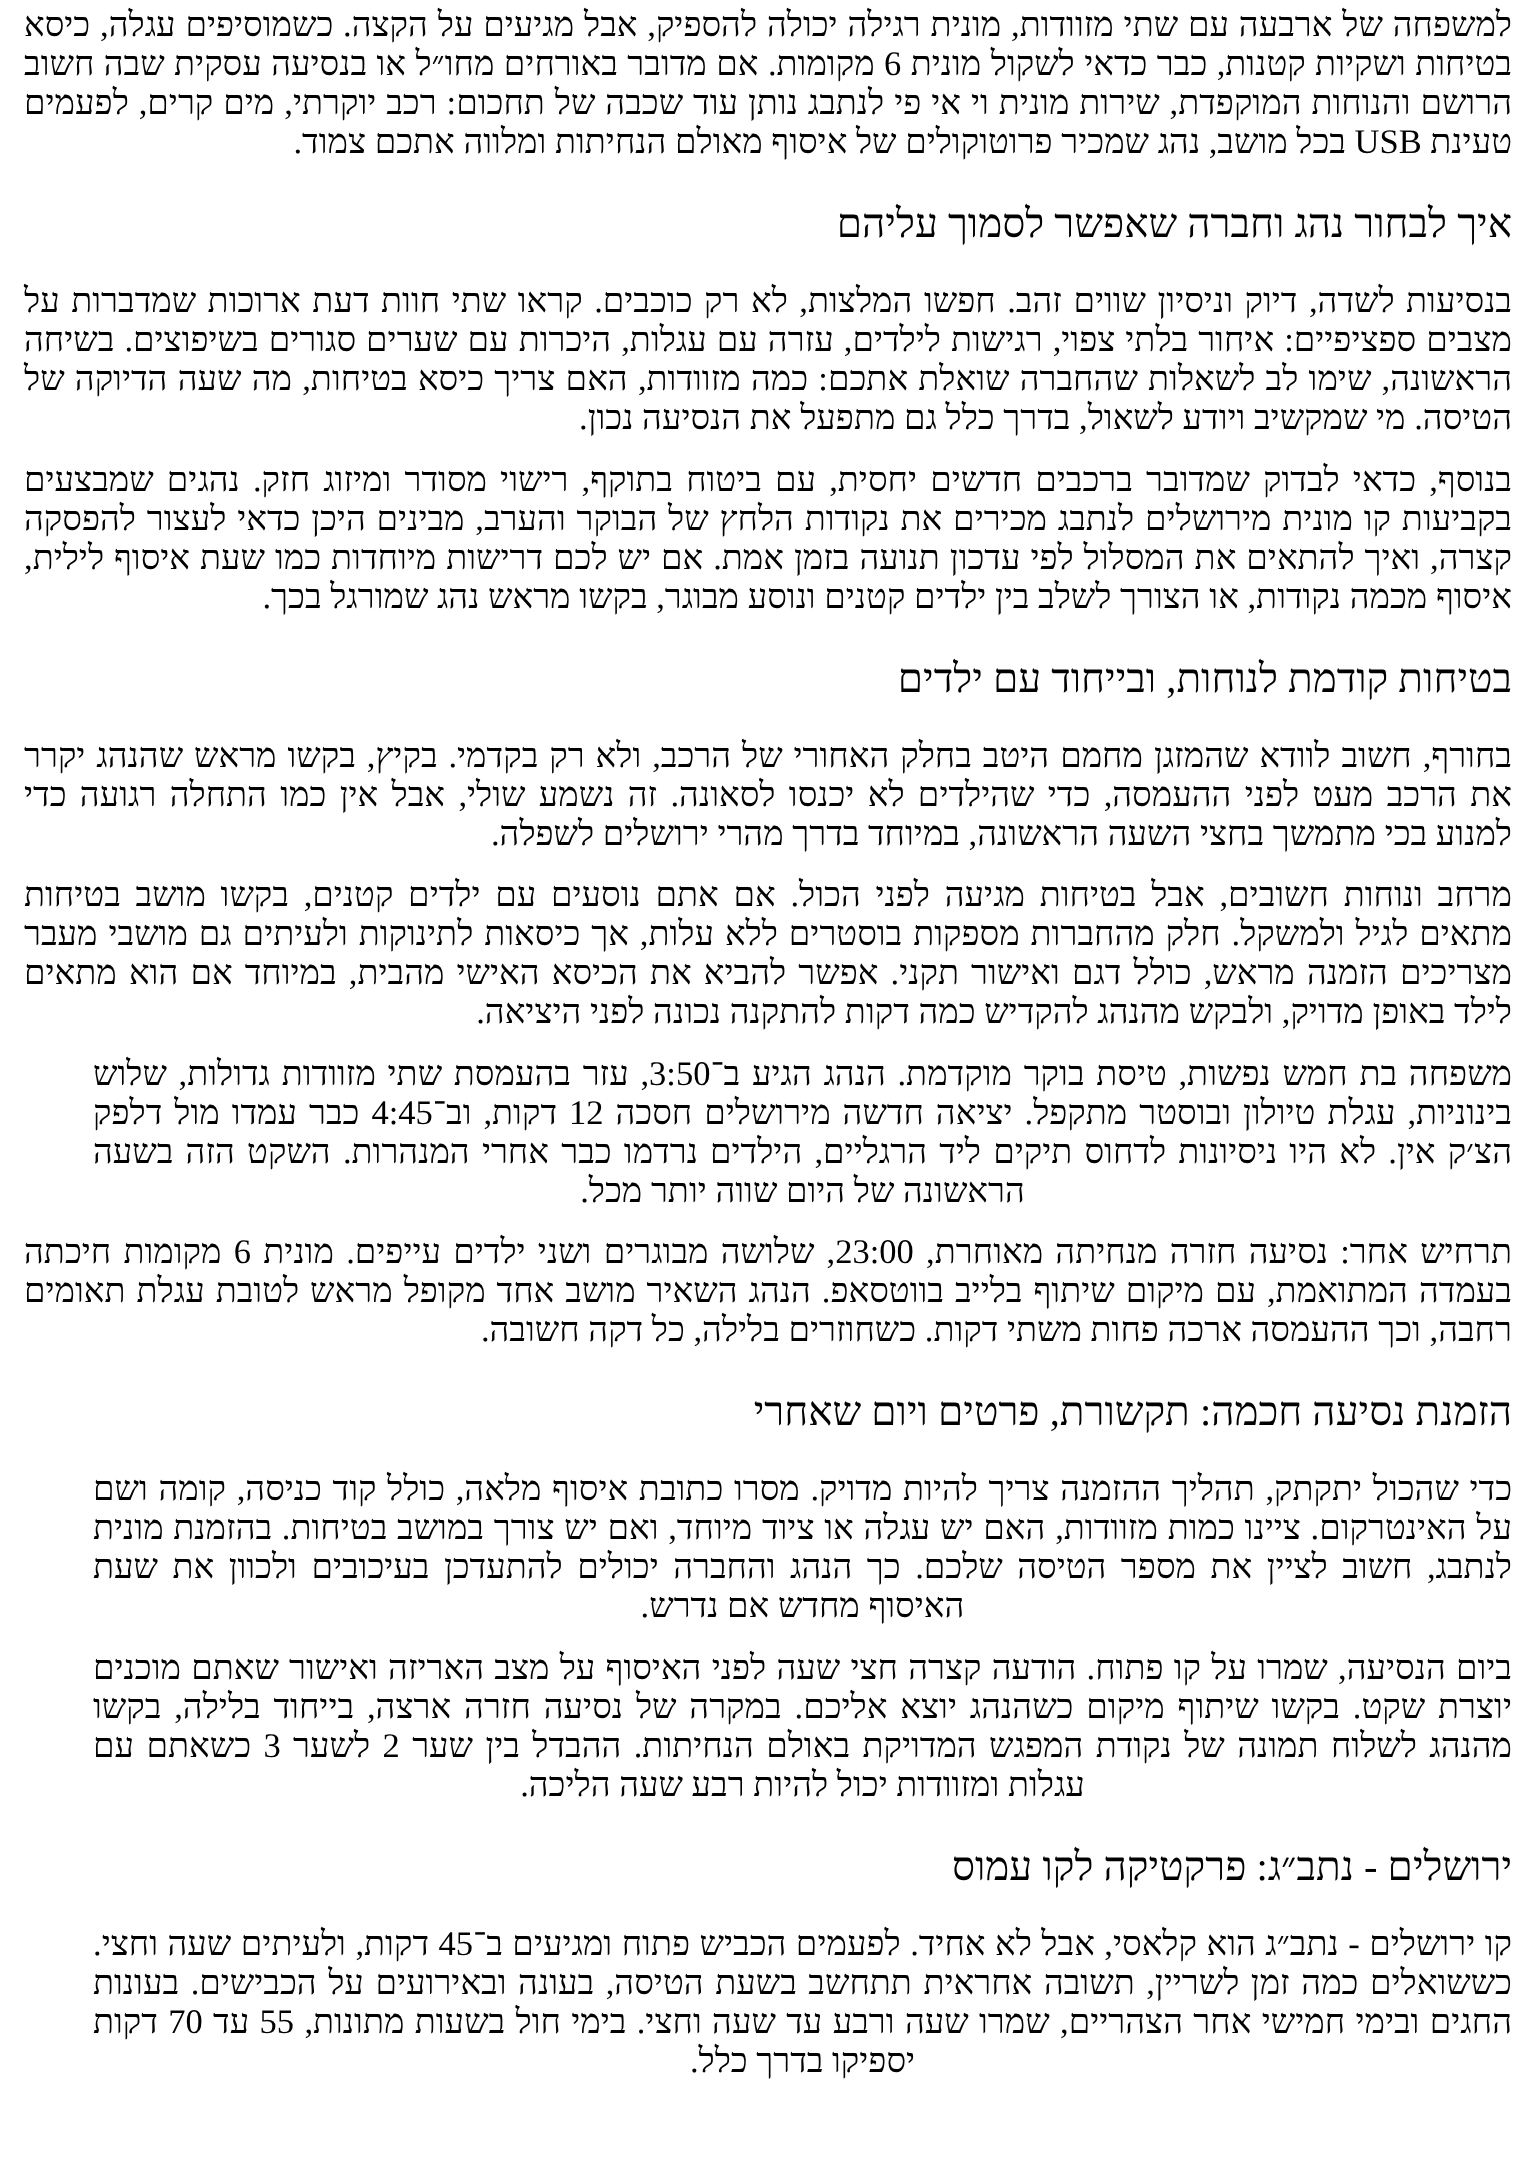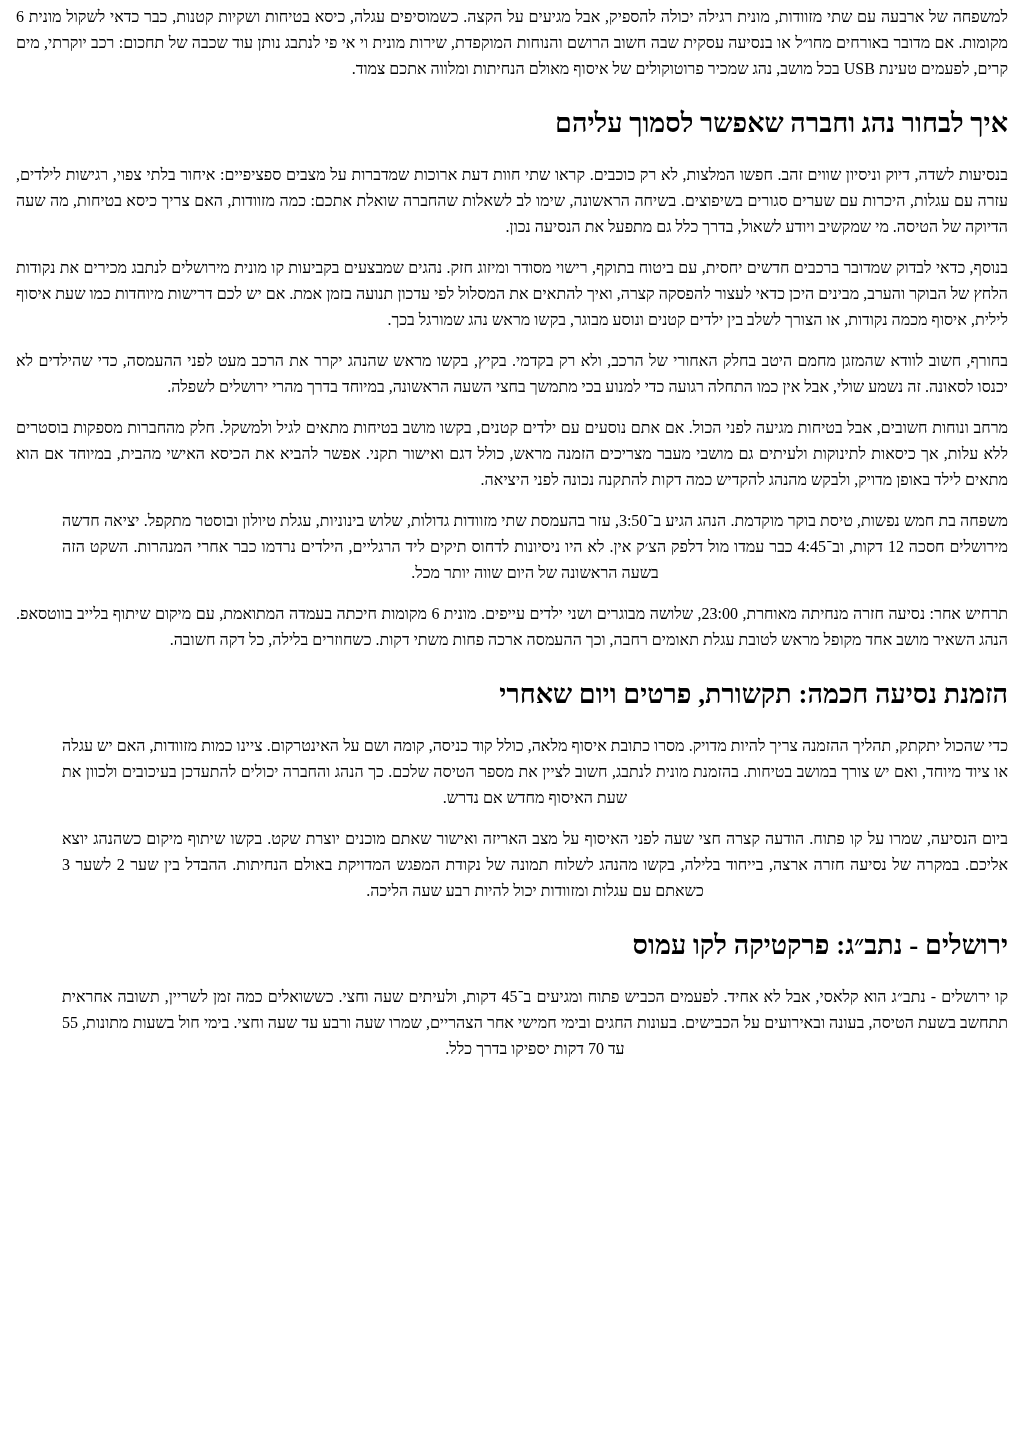--- a/index.html
+++ b/index.html
@@ -11,51 +11,52 @@
   body {
     width: 1024px;
     min-height: 1448px;
     position: relative;
     font-family: "Liberation Serif", "DejaVu Serif", serif;
   }
   .article {
     padding: 4px 16px 0 16px;
   }
   p.body-par {
-    font-size: 16px;
+    font-size: 23px;
     line-height: 26px;
     margin: 0 0 15px 0;
     text-align: justify;
   }
   p.body-par.center-last {
     text-align-last: center;
     margin-left: 46px;
   }
   h2.section-heading {
     font-size: 27px;
     line-height: 34px;
-    font-weight: bold;
+    font-weight: normal;
     margin: 24px 0 22px 0;
     text-align: right;
   }
 </style>
 </head>
 <body>
 
 <div class="article">
 
   <p class="body-par">למשפחה של ארבעה עם שתי מזוודות, מונית רגילה יכולה להספיק, אבל מגיעים על הקצה. כשמוסיפים עגלה, כיסא בטיחות ושקיות קטנות, כבר כדאי לשקול מונית 6 מקומות. אם מדובר באורחים מחו״ל או בנסיעה עסקית שבה חשוב הרושם והנוחות המוקפדת, שירות מונית וי אי פי לנתבג נותן עוד שכבה של תחכום: רכב יוקרתי, מים קרים, לפעמים טעינת USB בכל מושב, נהג שמכיר פרוטוקולים של איסוף מאולם הנחיתות ומלווה אתכם צמוד.</p>
 
 
   <h2 class="section-heading">איך לבחור נהג וחברה שאפשר לסמוך עליהם</h2>
 
   <p class="body-par">בנסיעות לשדה, דיוק וניסיון שווים זהב. חפשו המלצות, לא רק כוכבים. קראו שתי חוות דעת ארוכות שמדברות על מצבים ספציפיים: איחור בלתי צפוי, רגישות לילדים, עזרה עם עגלות, היכרות עם שערים סגורים בשיפוצים. בשיחה הראשונה, שימו לב לשאלות שהחברה שואלת אתכם: כמה מזוודות, האם צריך כיסא בטיחות, מה שעה הדיוקה של הטיסה. מי שמקשיב ויודע לשאול, בדרך כלל גם מתפעל את הנסיעה נכון.</p>
 
   <p class="body-par">בנוסף, כדאי לבדוק שמדובר ברכבים חדשים יחסית, עם ביטוח בתוקף, רישוי מסודר ומיזוג חזק. נהגים שמבצעים בקביעות קו מונית מירושלים לנתבג מכירים את נקודות הלחץ של הבוקר והערב, מבינים היכן כדאי לעצור להפסקה קצרה, ואיך להתאים את המסלול לפי עדכון תנועה בזמן אמת. אם יש לכם דרישות מיוחדות כמו שעת איסוף לילית, איסוף מכמה נקודות, או הצורך לשלב בין ילדים קטנים ונוסע מבוגר, בקשו מראש נהג שמורגל בכך.</p>
 
+  <h2 class="section-heading">בטיחות קודמת לנוחות, ובייחוד עם ילדים</h2>
 
   <p class="body-par">בחורף, חשוב לוודא שהמזגן מחמם היטב בחלק האחורי של הרכב, ולא רק בקדמי. בקיץ, בקשו מראש שהנהג יקרר את הרכב מעט לפני ההעמסה, כדי שהילדים לא יכנסו לסאונה. זה נשמע שולי, אבל אין כמו התחלה רגועה כדי למנוע בכי מתמשך בחצי השעה הראשונה, במיוחד בדרך מהרי ירושלים לשפלה.</p>
 
   <p class="body-par">מרחב ונוחות חשובים, אבל בטיחות מגיעה לפני הכול. אם אתם נוסעים עם ילדים קטנים, בקשו מושב בטיחות מתאים לגיל ולמשקל. חלק מהחברות מספקות בוסטרים ללא עלות, אך כיסאות לתינוקות ולעיתים גם מושבי מעבר מצריכים הזמנה מראש, כולל דגם ואישור תקני. אפשר להביא את הכיסא האישי מהבית, במיוחד אם הוא מתאים לילד באופן מדויק, ולבקש מהנהג להקדיש כמה דקות להתקנה נכונה לפני היציאה.</p>
 
 
   <p class="body-par center-last">משפחה בת חמש נפשות, טיסת בוקר מוקדמת. הנהג הגיע ב־3:50, עזר בהעמסת שתי מזוודות גדולות, שלוש בינוניות, עגלת טיולון ובוסטר מתקפל. יציאה חדשה מירושלים חסכה 12 דקות, וב־4:45 כבר עמדו מול דלפק הצ׳ק אין. לא היו ניסיונות לדחוס תיקים ליד הרגליים, הילדים נרדמו כבר אחרי המנהרות. השקט הזה בשעה הראשונה של היום שווה יותר מכל.</p>
 
   <p class="body-par">תרחיש אחר: נסיעה חזרה מנחיתה מאוחרת, 23:00, שלושה מבוגרים ושני ילדים עייפים. מונית 6 מקומות חיכתה בעמדה המתואמת, עם מיקום שיתוף בלייב בווטסאפ. הנהג השאיר מושב אחד מקופל מראש לטובת עגלת תאומים רחבה, וכך ההעמסה ארכה פחות משתי דקות. כשחוזרים בלילה, כל דקה חשובה.</p>
 

